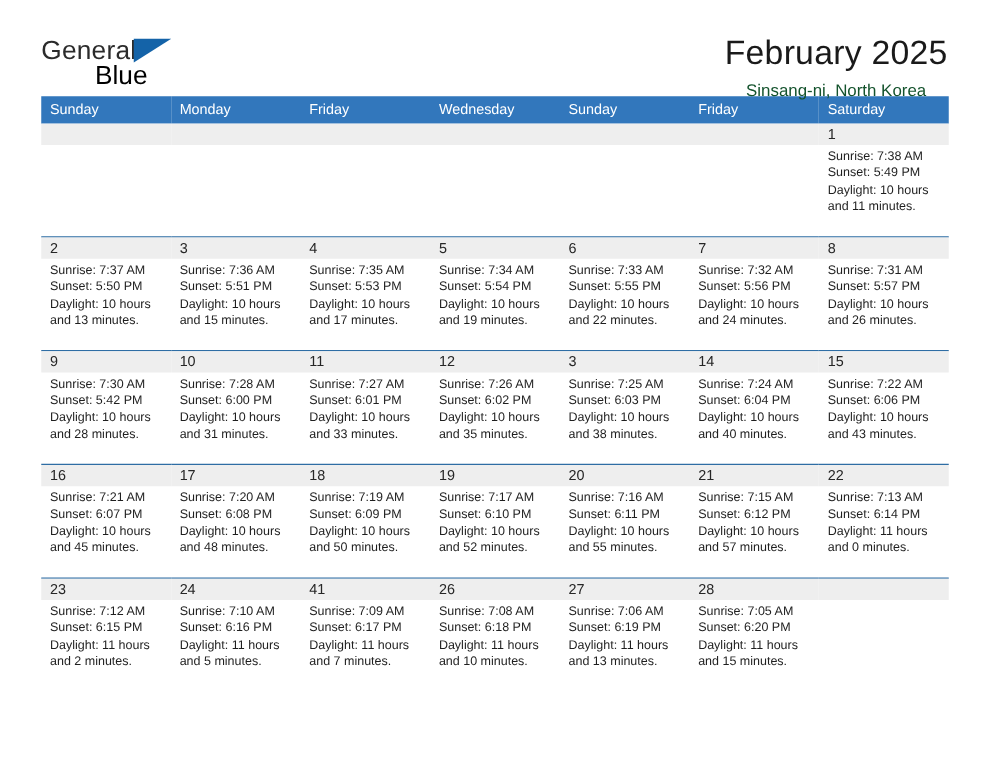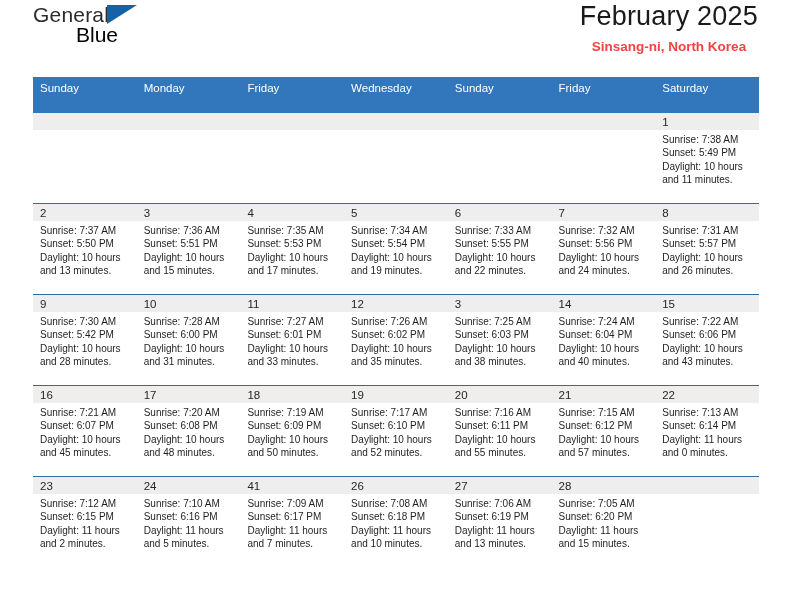--- a/index.html
+++ b/index.html
@@ -21,20 +21,21 @@
     height: 612px;
     box-sizing: border-box;
     padding: 0 33px;
   }
 
   
   .header {
     display: flex;
     align-items: flex-start;
     justify-content: space-between;
+    padding-top: 26px;
     height: 72px;
     box-sizing: border-box;
   }
   .brand {
     position: relative;
     width: 120px;
     padding-top: 4px;
   }
   .brand-top {
     display: block;
@@ -70,40 +71,39 @@
   }
   .month-title {
     font-size: 27px;
     font-weight: normal;
     color: #1a1a1a;
     line-height: 32px;
     letter-spacing: 0.2px;
   }
   .location {
     font-size: 13.5px;
-    color: #ef4444;
+    color: #14532d;
     line-height: 18px;
     margin-top: 6px;
-    font-weight: bold;
   }
 
   
   .calendar {
     width: 726px;
     border-collapse: collapse;
     table-layout: fixed;
     margin-top: 5px;
   }
   .calendar th {
     background: #3277bc;
     color: #ffffff;
     font-size: 11.5px;
     font-weight: normal;
     text-align: left;
-    padding: 5px 0 19px 7px;
+    padding: 5px 0 5px 7px;
     height: 19px;
     box-sizing: border-box;
     border: none;
   }
   .calendar td {
     width: 103.7px;
     height: 90px;
     vertical-align: top;
     padding: 0;
     border: none;

